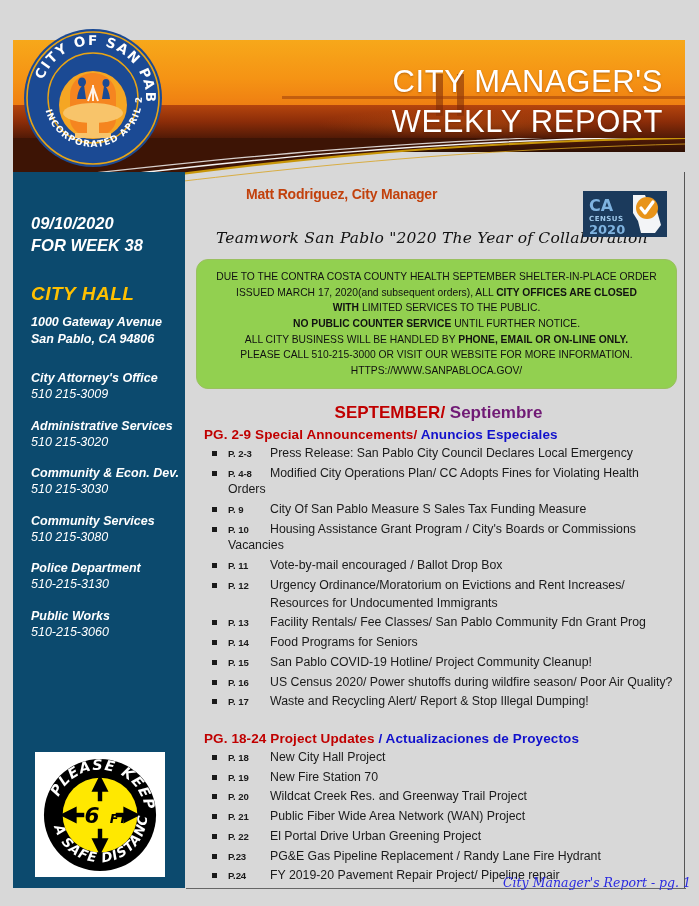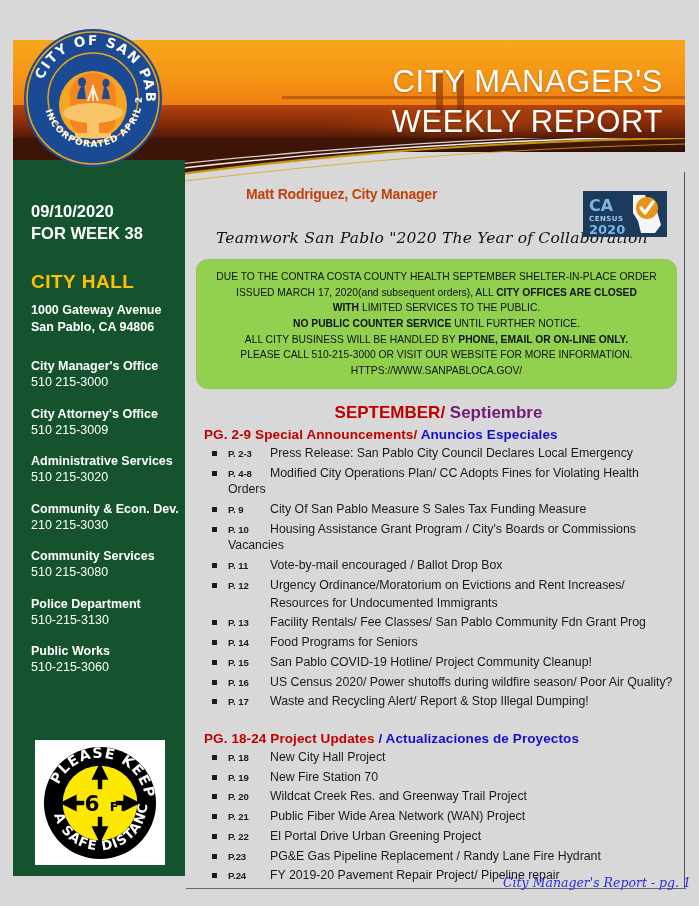--- a/index.html
+++ b/index.html
@@ -92,25 +92,26 @@
     top: 27px;
     width: 142px;
     height: 142px;
     z-index: 6;
   }
 
   
   #sidebar {
     position: absolute;
     left: 13px;
-    top: 160px;
+    top: 172px;
     width: 172px;
     height: 716px;
-    background: #14532d;
+    background: #0c4a6e;
     z-index: 4;
+    font-style: italic;
   }
   #sidebar-inner {
     padding: 40px 0 0 18px;
     color: #ffffff;
   }
   .side-date {
     font-size: 16.5px;
     font-weight: bold;
     line-height: 1.35;
     margin-bottom: 26px;
@@ -365,34 +366,30 @@
       </div>
 
       <div class="side-cityhall">CITY HALL</div>
 
       <div class="side-address">
         <div>1000 Gateway Avenue</div>
         <div>San Pablo, CA 94806</div>
       </div>
 
       <div class="dept">
-        <div class="dept-name">City Manager's Office</div>
-        <div class="dept-phone">510 215-3000</div>
-      </div>
-      <div class="dept">
         <div class="dept-name">City Attorney's Office</div>
         <div class="dept-phone">510 215-3009</div>
       </div>
       <div class="dept">
         <div class="dept-name">Administrative Services</div>
         <div class="dept-phone">510 215-3020</div>
       </div>
       <div class="dept">
         <div class="dept-name">Community &amp; Econ. Dev.</div>
-        <div class="dept-phone">210 215-3030</div>
+        <div class="dept-phone">510 215-3030</div>
       </div>
       <div class="dept">
         <div class="dept-name">Community Services</div>
         <div class="dept-phone">510 215-3080</div>
       </div>
       <div class="dept">
         <div class="dept-name">Police Department</div>
         <div class="dept-phone">510-215-3130</div>
       </div>
       <div class="dept">

